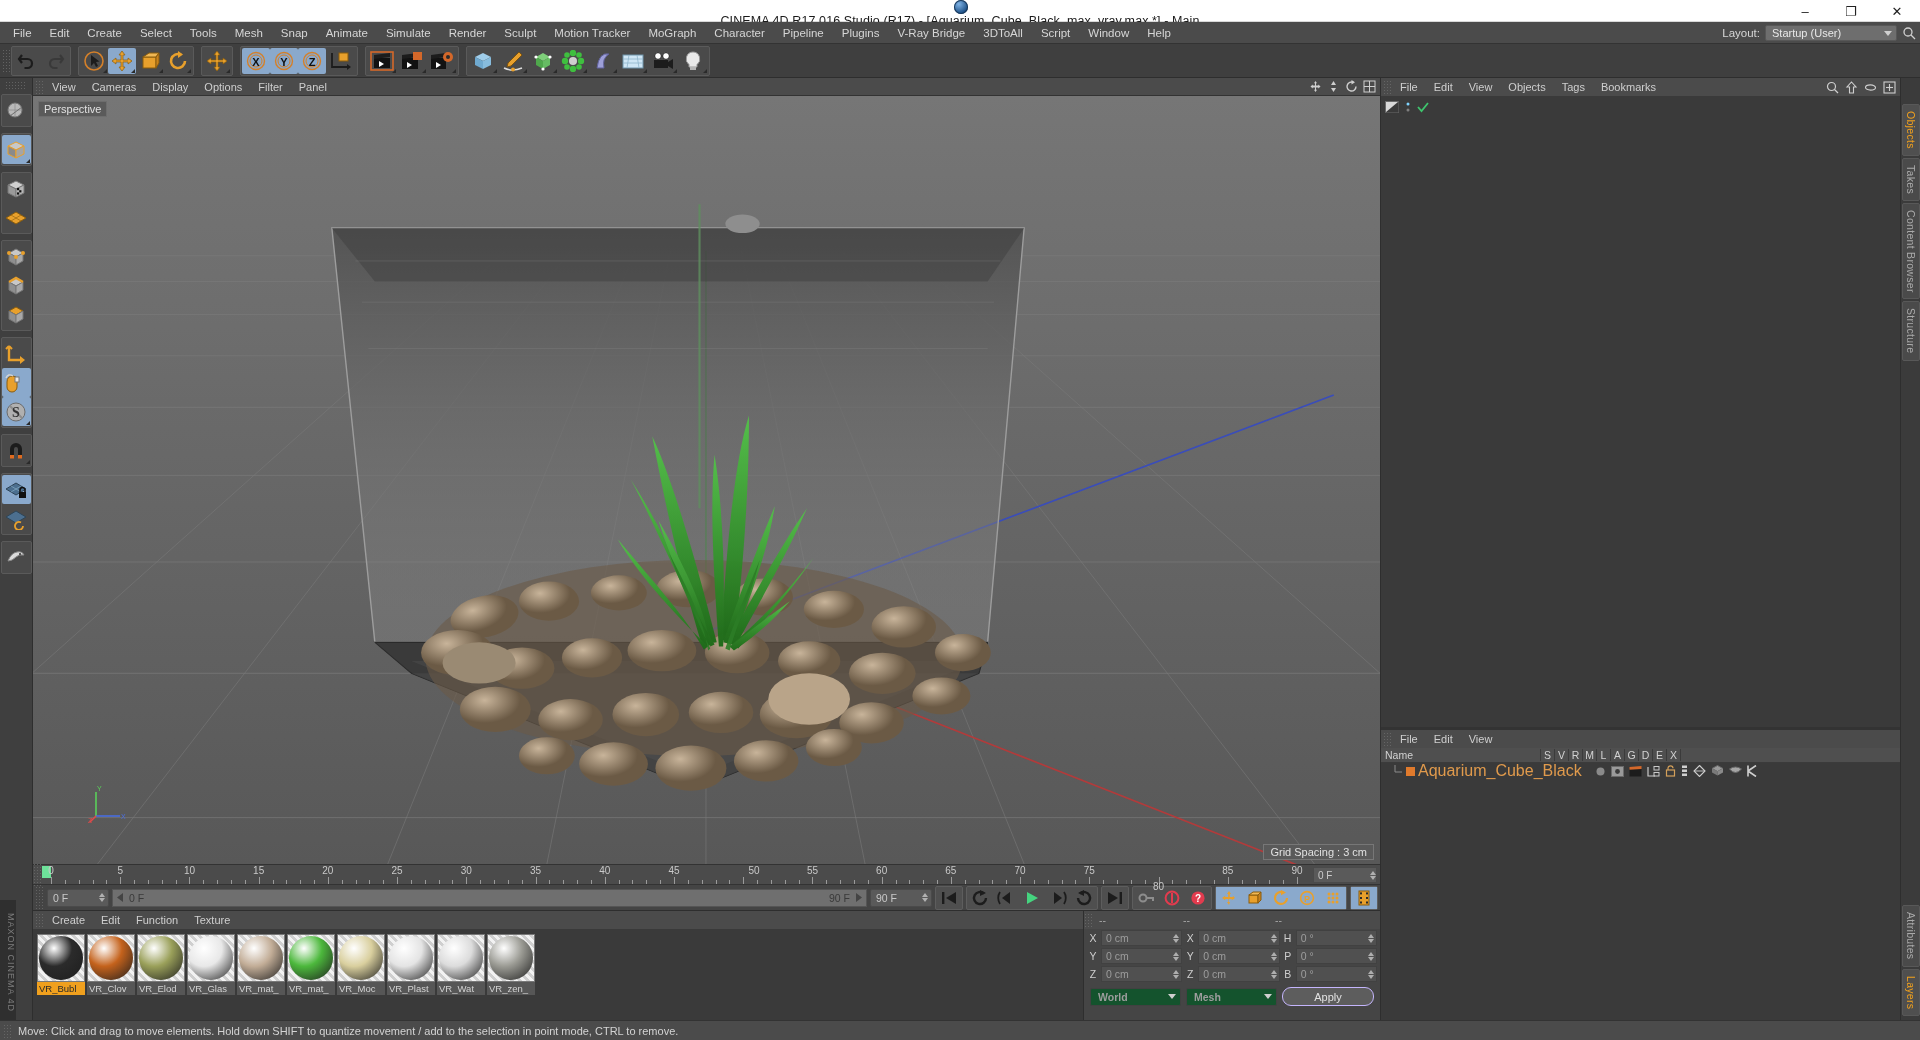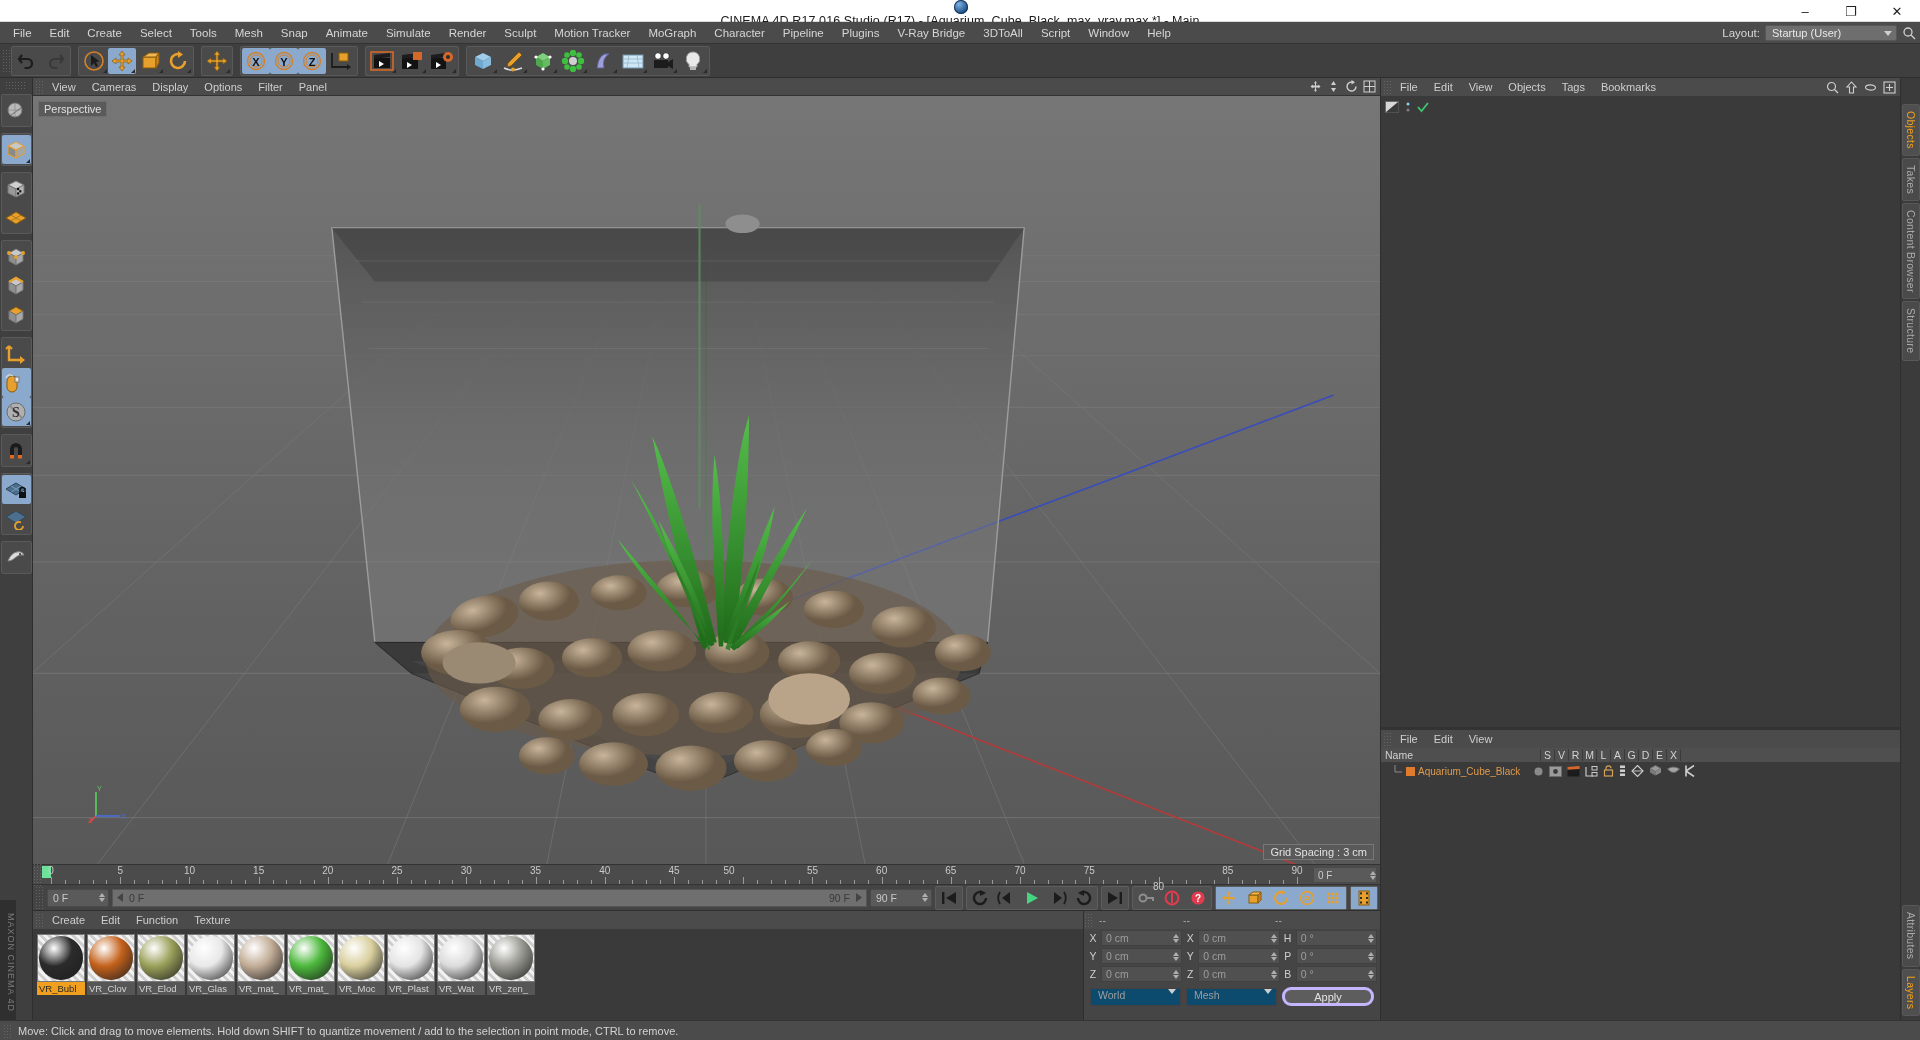--- a/index.html
+++ b/index.html
@@ -121,24 +121,24 @@
 
   #coordpanel { width:296px; display:flex; flex-direction:column; background:#454545; }
   #coordhdr { height:18px; display:flex; align-items:center; background:#4b4b4b;
     font-size:10.5px; color:#a9a9a9; }
   .coordrow { display:flex; align-items:center; gap:2px; padding:1px 3px; }
   .axlbl { width:12px; font-size:10.5px; color:#cfcfcf; text-align:center; }
   .cfield { flex:1; height:16px; background:#505050; border:1px solid #414141;
     display:flex; align-items:center; justify-content:space-between; padding:0 2px 0 4px;
     font-size:10.5px; color:#9d9d9d; }
   #coordbtns { display:flex; align-items:center; gap:5px; padding:4px 6px; }
-  .cdrop { flex:1; height:18px; background:#0c4a6e; border:1px solid #414141; border-radius:2px;
-    display:flex; align-items:flex-start; justify-content:space-between; padding:0 4px 0 7px;
-    font-size:10.5px; color:#9d9d9d; }
-  #applybtn { width:92px; height:19px; background:#5d5d5d; border:3px solid #c4b5fd;
+  .cdrop { flex:1; height:18px; background:#14532d; border:1px solid #414141; border-radius:2px;
+    display:flex; align-items:center; justify-content:space-between; padding:0 4px 0 7px;
+    font-size:10.5px; color:#9d9d9d;font-weight:bold; }
+  #applybtn { width:92px; height:19px; background:#5d5d5d; border:1px solid #c4b5fd;
     border-radius:9px; font-size:11px; color:#e2e2e2; display:flex;
     align-items:center; justify-content:center; }
 
   
   #rightdock { width:520px; display:flex; flex-direction:column; background:#3f3f3f;
     border-left:1px solid #2e2e2e; }
   .pmenu { height:18px; background:#4b4b4b; display:flex; align-items:center;
     padding-left:2px; position:relative; }
   .pmenu .mi { font-size:11px; color:#cfcfcf; padding:2px 8px; }
   .pmenu .icons { position:absolute; right:4px; display:flex; gap:6px; align-items:center; }
@@ -764,21 +764,21 @@
           <div class="tick" style="left: 590.467px; height: 4px;"></div>
           <div class="tick" style="left: 604.311px; height: 4px;"></div>
           <div class="tick" style="left: 618.156px; height: 4px;"></div>
           <div class="tick" style="left: 632px; height: 7px;"></div>
           <div class="tlab" style="left: 632px;">45</div>
           <div class="tick" style="left: 645.844px; height: 4px;"></div>
           <div class="tick" style="left: 659.689px; height: 4px;"></div>
           <div class="tick" style="left: 673.533px; height: 4px;"></div>
           <div class="tick" style="left: 687.378px; height: 4px;"></div>
           <div class="tick" style="left: 701.222px; height: 7px;"></div>
-          <div class="tlab" style="left: 687px;">50</div>
+          <div class="tlab" style="left: 712px;">50</div>
           <div class="tick" style="left: 715.067px; height: 4px;"></div>
           <div class="tick" style="left: 728.911px; height: 4px;"></div>
           <div class="tick" style="left: 742.756px; height: 4px;"></div>
           <div class="tick" style="left: 756.6px; height: 4px;"></div>
           <div class="tick" style="left: 770.444px; height: 7px;"></div>
           <div class="tlab" style="left: 770.444px;">55</div>
           <div class="tick" style="left: 784.289px; height: 4px;"></div>
           <div class="tick" style="left: 798.133px; height: 4px;"></div>
           <div class="tick" style="left: 811.978px; height: 4px;"></div>
           <div class="tick" style="left: 825.822px; height: 4px;"></div>
@@ -1235,21 +1235,21 @@
           <div class="col">D</div>
           <div class="col">E</div>
           <div class="col">X</div>
         </div>
       <div id="layerbody">
         <div class="layerrow">
           <svg width="10" height="12" viewBox="0 0 10 12">
               <path d="M2 0 v7 h7" fill="none" stroke="#8a8a8a"></path>
             </svg>
           <span class="swatch"></span>
-          <span style="color:#e09a4c;font-size:10px">Aquarium_Cube_Black</span>
+          <span style="color:#e09a4c;font-size:16px">Aquarium_Cube_Black</span>
           <span style="display:flex;align-items:center;gap:5px;margin-left:10px">
             <svg width="11" height="11" viewBox="0 0 11 11">
                 <circle cx="5.5" cy="5.5" r="4" fill="#8a8a8a"></circle>
               </svg>
             <svg width="13" height="11" viewBox="0 0 13 11">
                 <rect x="0.5" y="0.5" width="12" height="10" fill="#9a9a9a" stroke="#6a6a6a"></rect>
                 <circle cx="6.5" cy="5.5" r="2.4" fill="#3a3a3a"></circle>
               </svg>
             <svg width="13" height="11" viewBox="0 0 13 11">
                 <rect x="0.5" y="3" width="12" height="7.5" fill="#1c1c1c"></rect>

